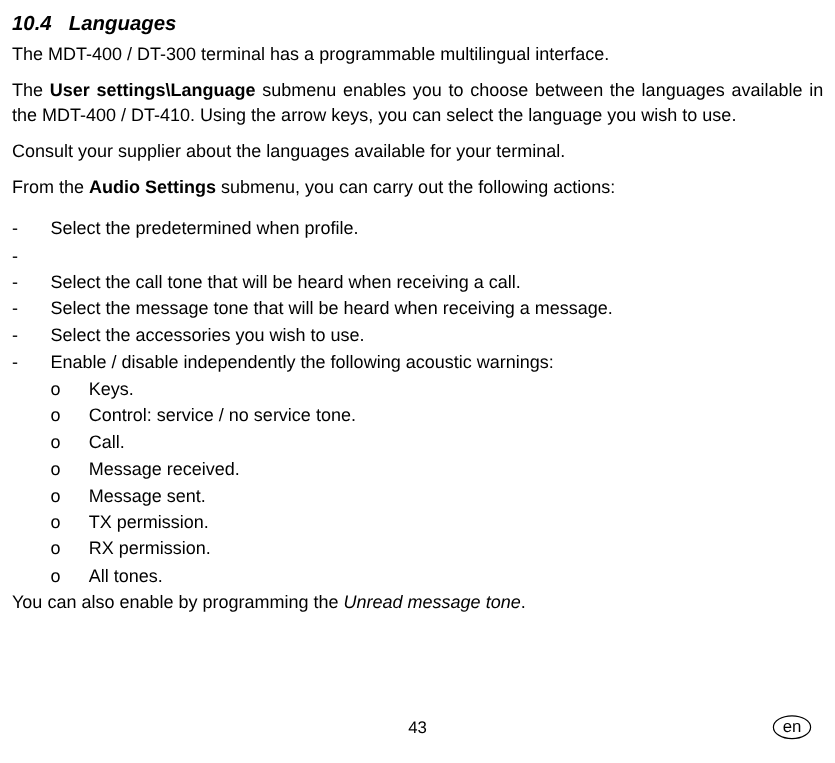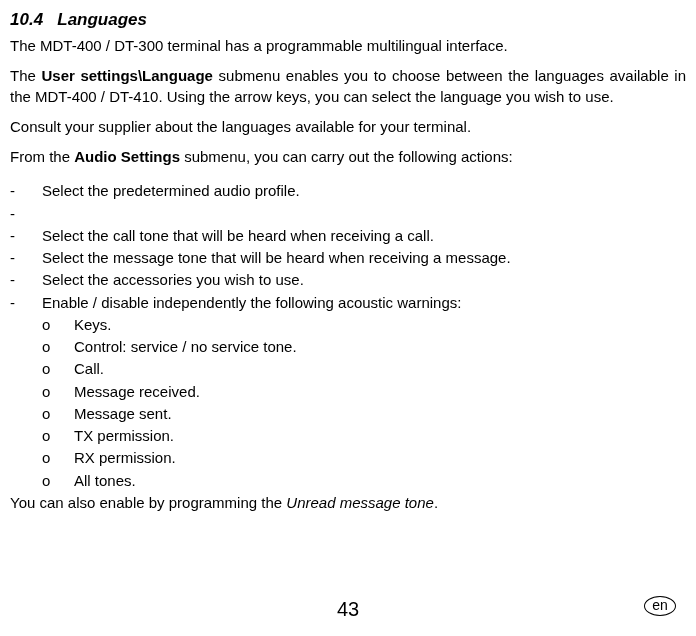--- a/index.html
+++ b/index.html
@@ -61,21 +61,21 @@
     position: absolute;
     bottom: 12px;
     left: 0;
     right: 0;
     height: 26px;
   }
   .page-num {
     position: absolute;
     left: 50%;
     transform: translateX(-50%);
-    font-size: 20px;
+    font-size: 14px;
   }
   .lang-badge {
     position: absolute;
     right: 20px;
     top: -2px;
     border: 1.5px solid #000;
     border-radius: 50%;
     width: 30px;
     height: 18px;
     text-align: center;
@@ -101,21 +101,21 @@
   <p>Consult your supplier about the languages available for your terminal.</p>
 
 
   <p style="margin-bottom:14px;">
     <span>From the </span><span class="bold">Audio Settings</span><span> submenu, you can carry out the following actions:</span>
   </p>
 
   <div class="list" id="main-list">
       <div class="bullet-row">
         <div class="dash">-</div>
-        <div>Select the predetermined audio profile.</div>
+        <div>Select the predetermined when profile.</div>
       </div>
       <div class="bullet-row">
         <div class="dash">-</div>
       </div>
       <div class="bullet-row">
         <div class="dash">-</div>
         <div>Select the call tone that will be heard when receiving a call.</div>
       </div>
       <div class="bullet-row">
         <div class="dash">-</div>

